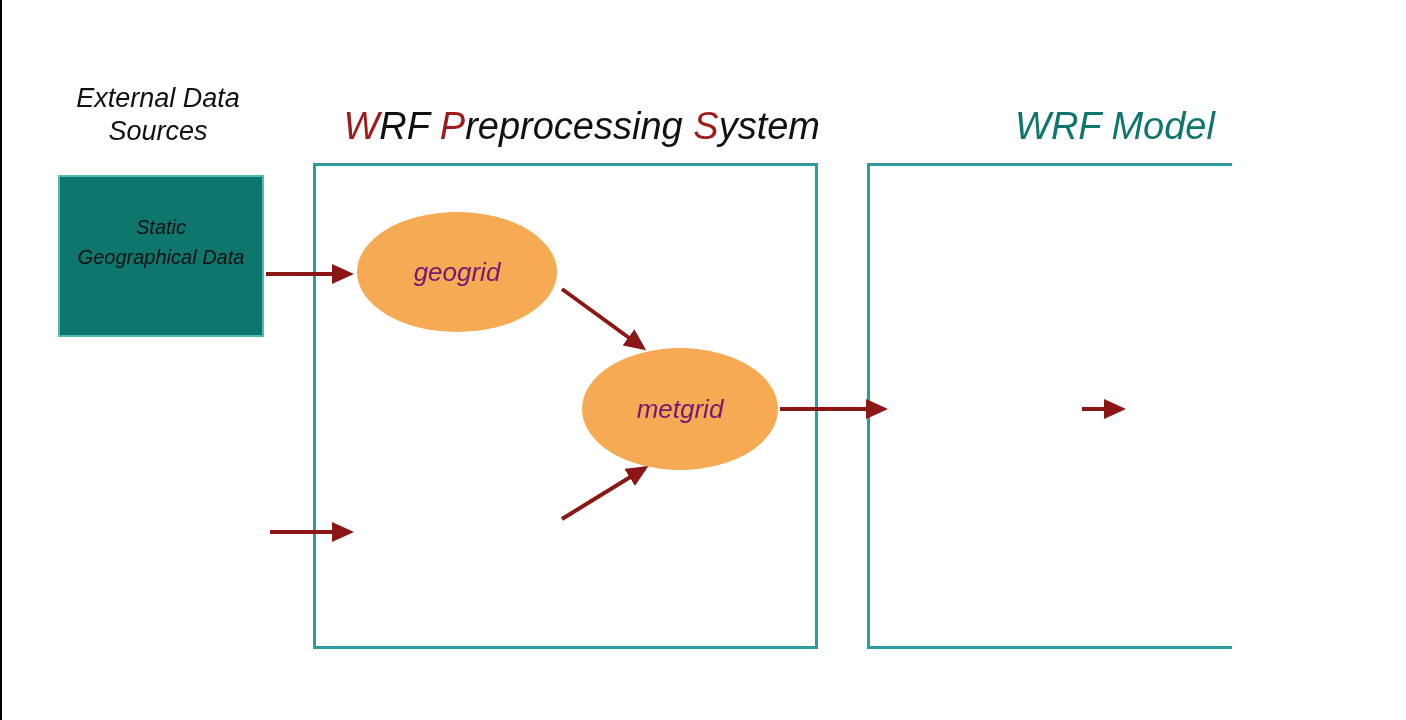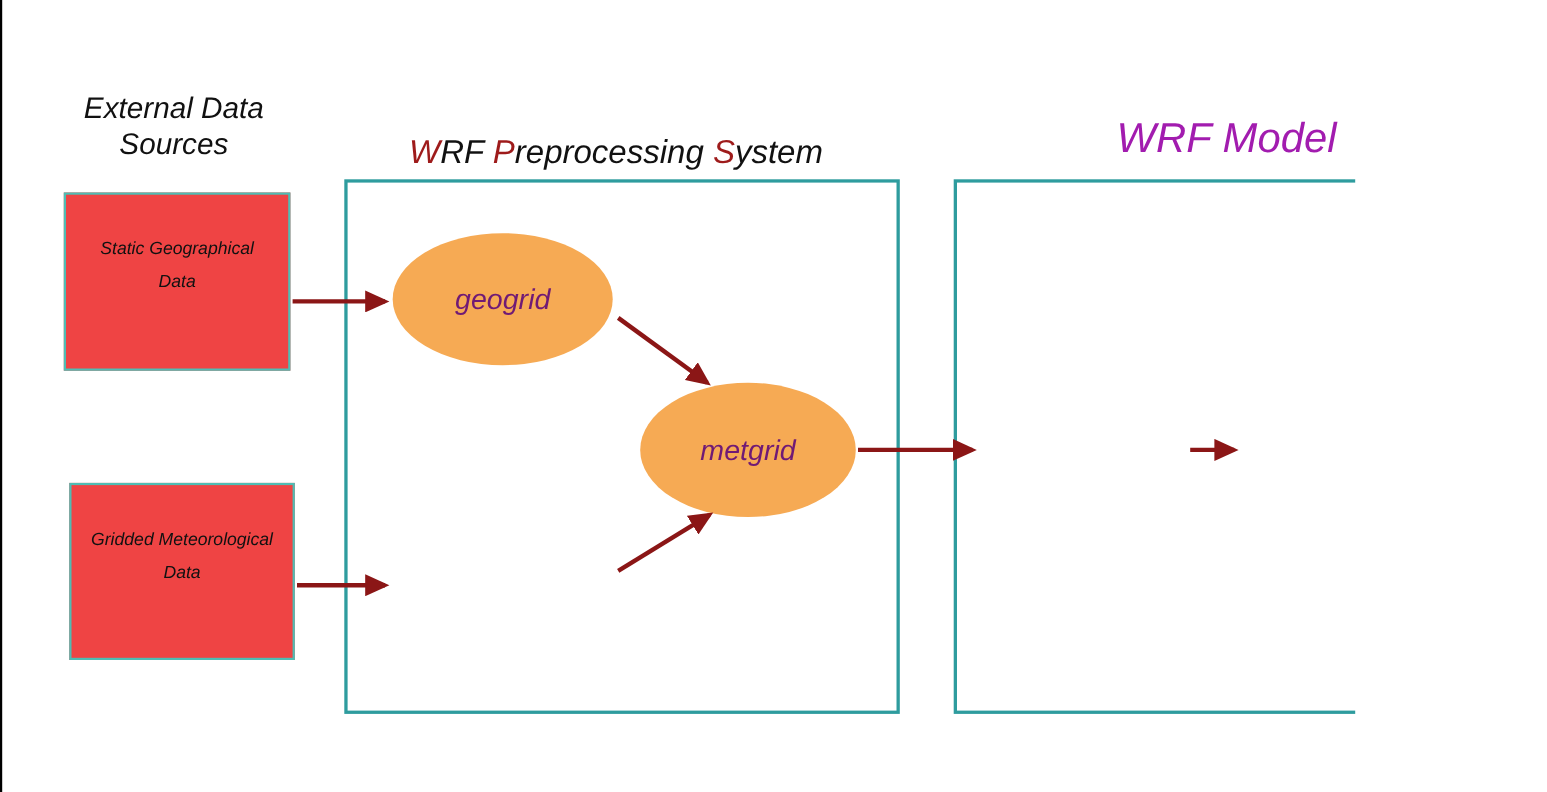--- a/index.html
+++ b/index.html
@@ -21,50 +21,50 @@
     background: #000000;
   }
 
   
   .ext-title {
     left: 48px; top: 82px; width: 220px;
     font-size: 27px; line-height: 33px;
     text-align: center; color: #111111;
   }
   .wps-title {
-    left: 300px; top: 116px; width: 520px;
-    font-size: 30px; line-height: 46px;
-    text-align: center; color: #111111;
+    left: 300px; top: 103px; width: 520px;
+    font-size: 38px; line-height: 46px;
+    text-align: right; color: #111111;
     white-space: nowrap;
   }
   .wrf-title {
     left: 867px; top: 103px; width: 496px;
     font-size: 38px; line-height: 46px;
-    text-align: center; color: #a21caf;
+    text-align: center; color: #0f766e;
     white-space: nowrap;
   }
   .accent-letter { color: #9E1B1B; }
 
   
   .system-box {
     border: 3px solid #2E9C9E;
     background: transparent;
     box-sizing: border-box;
   }
   .wps-box  { left: 313px; top: 163px; width: 505px; height: 486px; }
   .wrf-box  { left: 867px; top: 163px; width: 497px; height: 486px; }
 
   
   .source-box {
-    background: #ef4444;
+    background: #0f766e;
     border: 2px solid #4FBDB4;
     box-sizing: border-box;
     display: flex; align-items: center; justify-content: center;
     text-align: center;
-    font-size: 16px; line-height: 30px; color: #111111;
+    font-size: 20px; line-height: 30px; color: #111111;
     padding: 0 14px;
   }
   .source-box.static-geo  { left: 58px; top: 175px; width: 206px; height: 162px; }
   .source-box.gridded-met { left: 63px; top: 439px; width: 205px; height: 161px; }
   .source-box .src-label { width: 176px; margin-top: -28px; }
 
   
   .node {
     border-radius: 50%;
     display: flex; align-items: center; justify-content: center;
@@ -104,23 +104,20 @@
   </div>
 
   <div class="abs wrf-title">WRF Model</div>
 
   <div class="abs system-box wps-box"></div>
   <div class="abs system-box wrf-box"></div>
 
   <div class="abs source-box static-geo">
     <div class="src-label">Static Geographical Data</div>
   </div>
-  <div class="abs source-box gridded-met">
-    <div class="src-label">Gridded Meteorological Data</div>
-  </div>
 
   <div class="abs node orange geogrid">
     <span>geogrid</span>
   </div>
   <div class="abs node orange metgrid">
     <span>metgrid</span>
   </div>
 
 
   <svg id="edges-svg" viewBox="0 0 1406 720" xmlns="http://www.w3.org/2000/svg">

